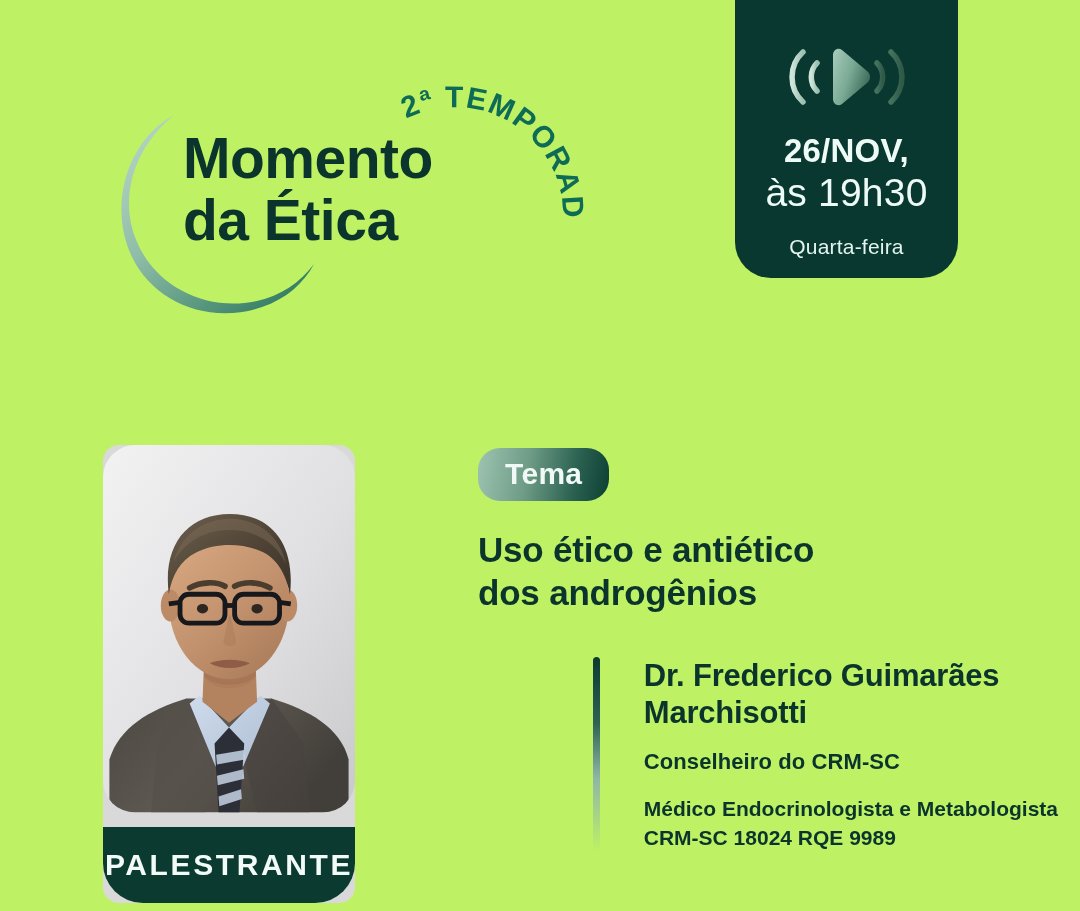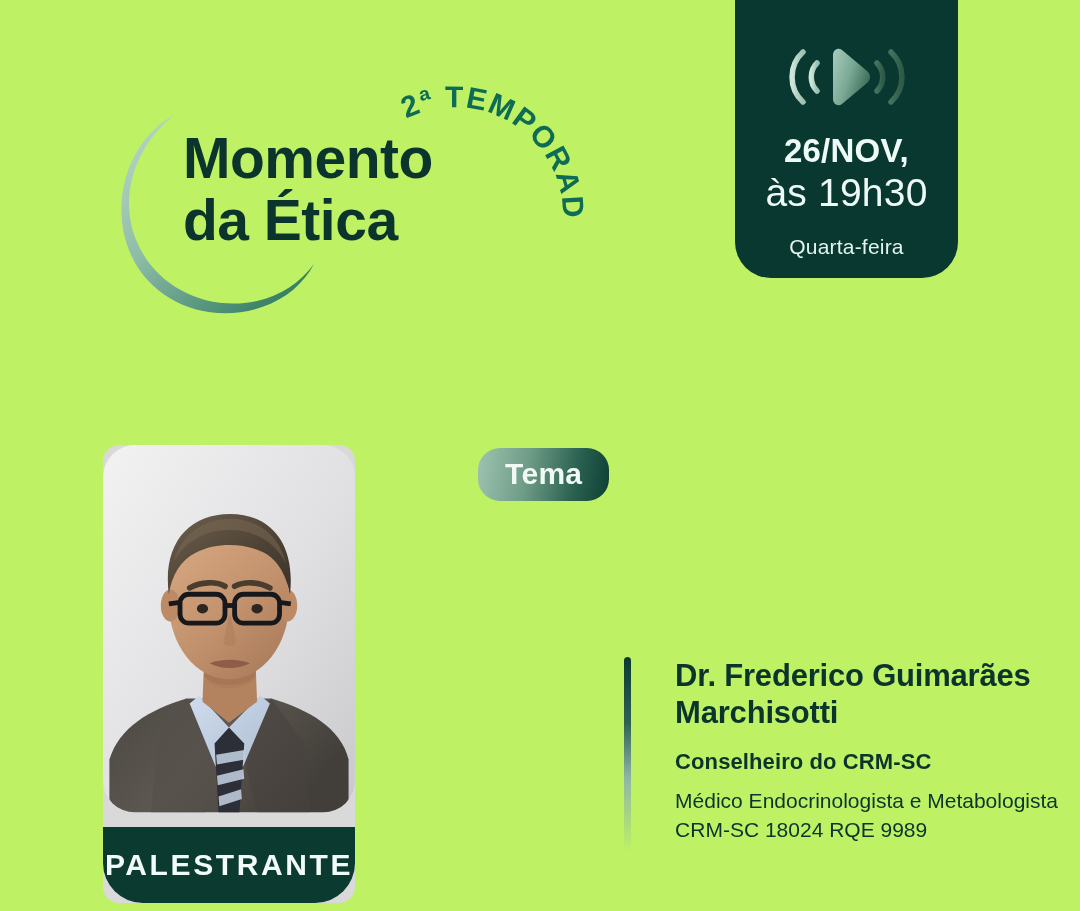--- a/index.html
+++ b/index.html
@@ -206,23 +206,23 @@
     white-space: pre-line;
   }
   .speaker-role {
     margin: 18px 0 0 0;
     font-size: 22px;
     font-weight: 700;
     color: #0b342c;
     letter-spacing: .1px;
   }
   .speaker-detail {
-    margin: 12px 0 0 0;
+    margin: 20px 0 0 0;
     font-size: 21px;
-    font-weight: 400;
+    font-weight: 700;
     color: #0b342c;
     line-height: 1.35;
     white-space: pre-line;
   }
 </style>
 </head>
 <body>
 
 <div class="stage">
 
@@ -371,20 +371,22 @@
       </g>
     </svg>
 
     <div class="palestrante-bar">
       <span class="palestrante-label">PALESTRANTE</span>
     </div>
   </div>
 
   <div class="content">
     <span class="tema-badge">Tema</span>
+    <h2 class="tema-title">Uso ético e antiético
+dos androgênios</h2>
   </div>
 
   <div class="speaker-row">
     <div class="speaker-rule"></div>
     <div class="speaker-text">
       <p class="speaker-name">Dr. Frederico Guimarães
 Marchisotti</p>
       <p class="speaker-role">Conselheiro do CRM-SC</p>
       <p class="speaker-detail">Médico Endocrinologista e Metabologista
 CRM-SC 18024 RQE 9989</p>

